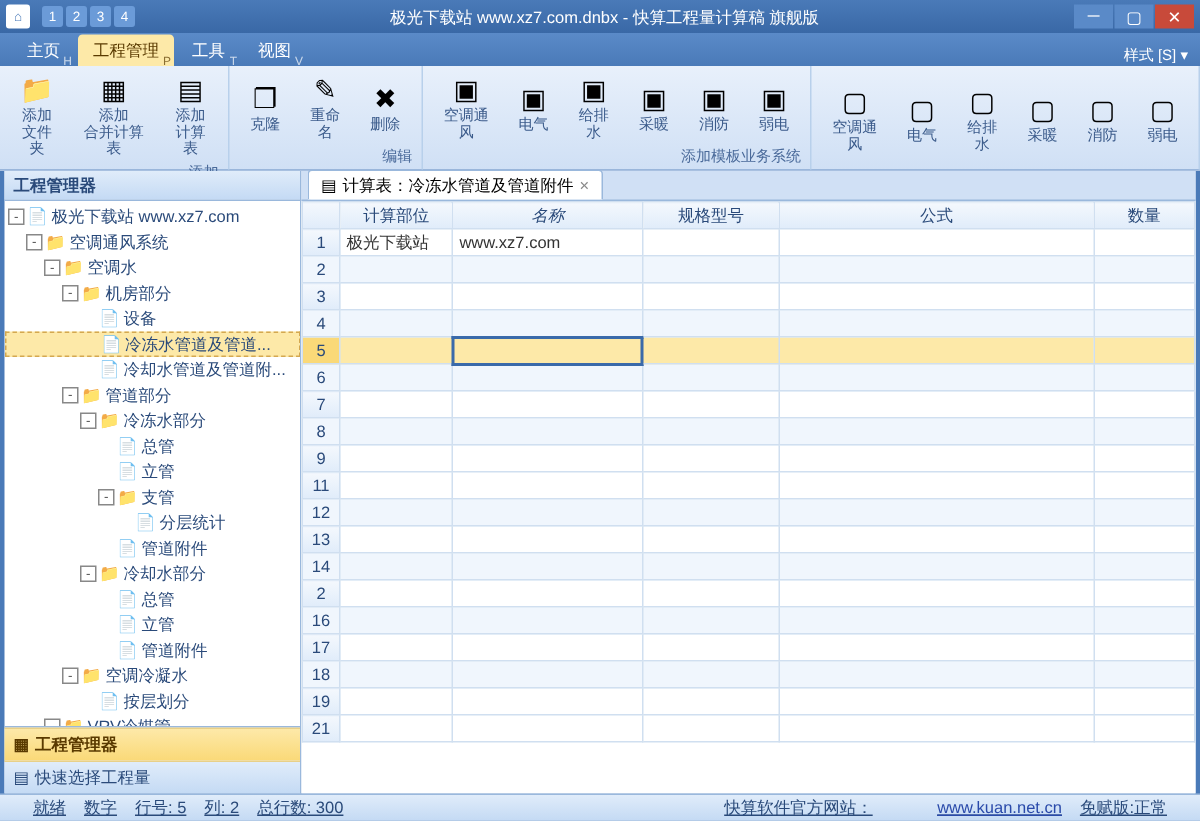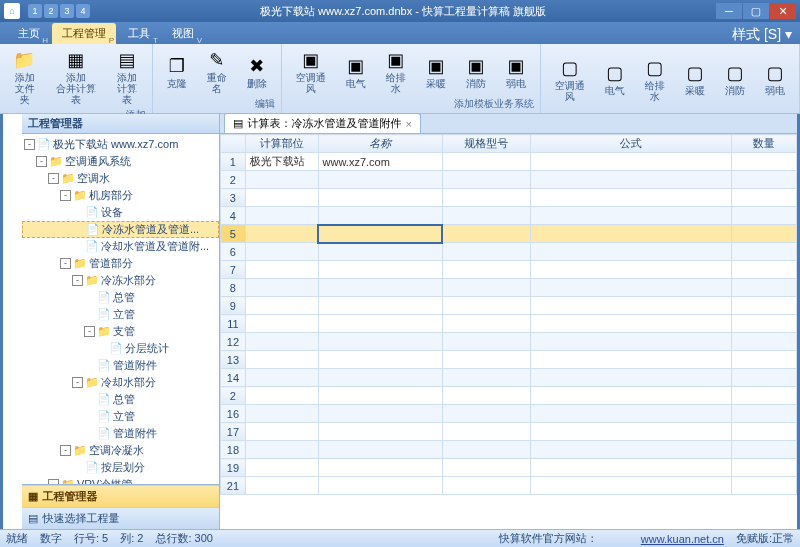--- a/index.html
+++ b/index.html
@@ -11,31 +11,31 @@
 .titlebar .title { flex: 1; text-align: center; font-size: 11px; }
 .titlebar .winbtns { display: flex; gap: 1px; }
 .titlebar .winbtns span { width: 26px; height: 16px; display: flex; align-items: center; justify-content: center; background: #5a8ac8; }
 .titlebar .winbtns .close { background: #c84a3a; }
 
 .ribbon-tabs { height: 22px; background: linear-gradient(#5a8ac8, #4a7ab8); display: flex; align-items: flex-end; padding: 0 8px; gap: 2px; }
 .ribbon-tabs .tab { padding: 3px 10px; color: #fff; font-size: 11px; border-radius: 3px 3px 0 0; cursor: pointer; position: relative; }
 .ribbon-tabs .tab.active { background: #fde9a8; color: #5a3a00; }
 .ribbon-tabs .tab .key { font-size: 8px; position: absolute; bottom: -1px; right: 2px; opacity: 0.7; }
 .ribbon-tabs .spacer { flex: 1; }
-.ribbon-tabs .style-sel { color: #fff; font-size: 14px; margin-left: 43px; }
+.ribbon-tabs .style-sel { color: #fff; font-size: 10px; margin-left: 43px; }
 
 .ribbon { height: 70px; background: linear-gradient(#e8f0fb, #d0e0f5); border-bottom: 1px solid #a8c0e0; display: flex; }
 .ribbon-group { border-right: 1px solid #b8d0eb; padding: 2px 6px; display: flex; flex-direction: column; }
 .ribbon-group .items { flex: 1; display: flex; align-items: center; gap: 4px; }
 .ribbon-group .label { text-align: right; font-size: 10px; color: #4a6a9a; padding: 1px 0; }
 .rbtn { display: flex; flex-direction: column; align-items: center; padding: 2px 4px; cursor: pointer; border-radius: 2px; min-width: 36px; }
 .rbtn .ico { width: 24px; height: 24px; display: flex; align-items: center; justify-content: center; font-size: 18px; }
 .rbtn .lbl { font-size: 10px; color: #3a5a8a; text-align: center; line-height: 11px; }
 
-.main { position: absolute; top: 114px; bottom: 18px; left: 3px; right: 3px; display: flex; background: #fff; padding-left: 19px; }
+.main { position: absolute; top: 114px; bottom: 18px; left: 3px; right: 3px; display: flex; background: #fff; }
 .sidebar { width: 198px; display: flex; flex-direction: column; border-right: 1px solid #9ab8dc; }
 .sidebar-hdr { height: 20px; background: linear-gradient(#e0ecfa, #c4daf4); border-bottom: 1px solid #9ab8dc; padding: 0 6px; display: flex; align-items: center; font-weight: bold; color: #2a4a7a; }
 .tree { flex: 1; overflow: auto; background: #fff; padding: 2px 0; }
 .tree-node { display: flex; align-items: center; padding: 1px 2px; height: 17px; cursor: pointer; }
 .tree-node.selected { background: #fde9a8; border: 1px dashed #d4a850; }
 .tree-node .indent { display: inline-block; }
 .tree-node .exp { width: 11px; height: 11px; border: 1px solid #888; display: inline-flex; align-items: center; justify-content: center; font-size: 9px; line-height: 1; margin-right: 2px; color: #555; background: #fff; }
 .tree-node .noexp { width: 13px; display: inline-block; }
 .tree-node .ico { width: 14px; margin-right: 2px; display: inline-flex; align-items: center; justify-content: center; }
 .tree-node .txt { color: #2a4a7a; white-space: nowrap; overflow: hidden; text-overflow: ellipsis; }
@@ -50,21 +50,21 @@
 .grid { flex: 1; overflow: auto; position: relative; background: #fff; }
 table { border-collapse: collapse; width: 100%; }
 th, td { border: 1px solid #d0dff0; height: 18px; padding: 0 4px; text-align: left; font-size: 11px; color: #333; }
 th { background: linear-gradient(#f4f8fd, #e0ecfa); color: #2a4a7a; text-align: center; position: sticky; top: 0; font-weight: normal; margin-left: 48px; }
 th.rowhdr, td.rowhdr { width: 26px; background: linear-gradient(#f4f8fd, #e0ecfa); text-align: center; color: #2a4a7a; }
 tr.alt td { background: #f0f6fd; }
 tr.sel td { background: #fde9a8; }
 tr.sel td.rowhdr { background: #fad978; }
 td.active { border: 2px solid #3a6aaa; }
 
-.statusbar { position: absolute; bottom: 0; left: 0; right: 0; height: 18px; background: linear-gradient(#e0ecfa, #c4daf4); border-top: 1px solid #9ab8dc; display: flex; align-items: center; padding: 0 6px; font-size: 10px; color: #2a4a7a; gap: 12px; }
+.statusbar { position: absolute; bottom: 0; left: 0; right: 0; height: 18px; background: linear-gradient(#e0ecfa, #c4daf4); border-top: 1px solid #9ab8dc; display: flex; align-items: center; padding: 0 22px; font-size: 10px; color: #2a4a7a; gap: 12px; text-decoration: underline; }
 .statusbar .spacer { flex: 1; }
 .statusbar a { color: #2a4aaa; text-decoration: underline; margin-left: 31px; }
 .ico-folder { color: #e8b030; }
 .ico-file { color: #5a8ac8; }
 </style>
 </head>
 <body>
 
 <div class="titlebar">
   <span class="app-icon">⌂</span>

